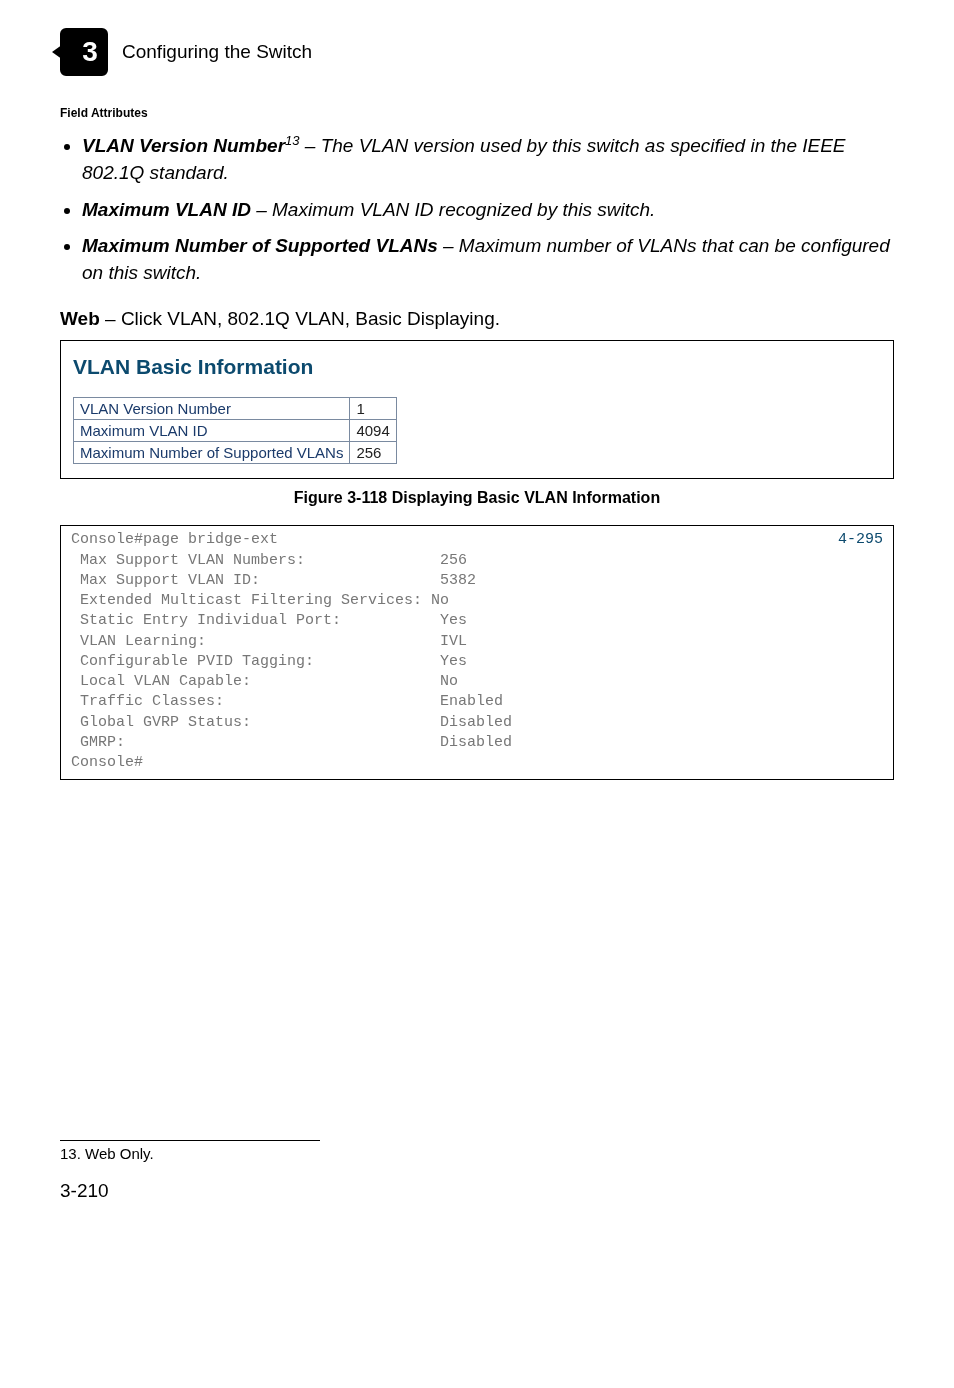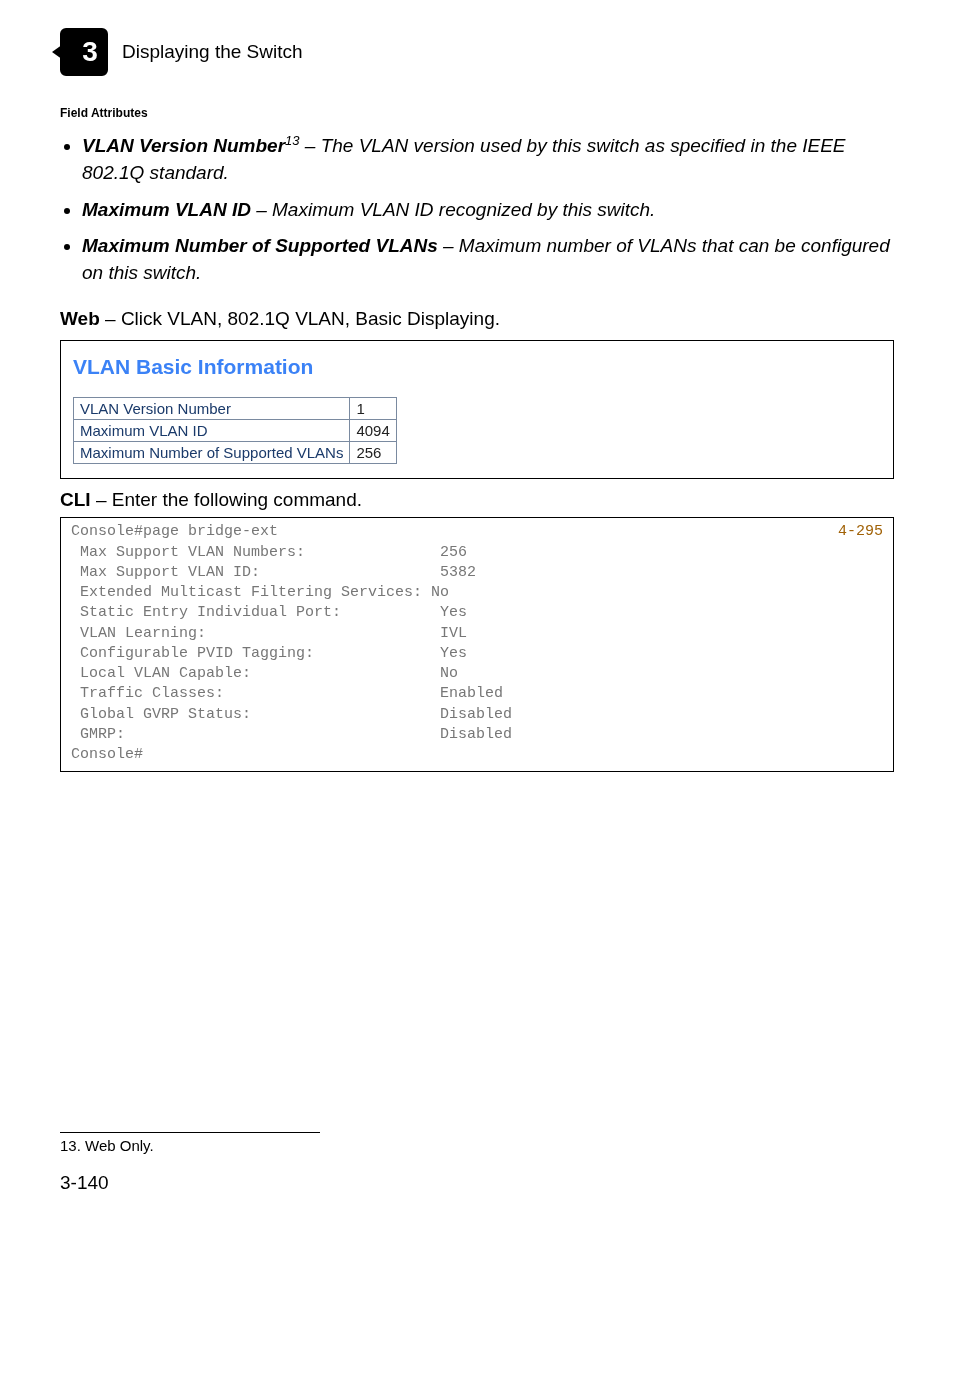--- a/index.html
+++ b/index.html
@@ -87,21 +87,21 @@
     margin: 0 0 10px 0;
   }
   .panel {
     border: 1px solid #000;
     padding: 10px 12px 14px 12px;
     margin-bottom: 10px;
   }
   .panel-title {
     font-size: 21px;
     font-weight: bold;
-    color: #3b82f6;
+    color: #0c4a6e;
     margin: 4px 0 18px 0;
   }
   table.info {
     border-collapse: collapse;
     font-size: 15px;
   }
   table.info td {
     border: 1px solid #7a8aa0;
     padding: 2px 6px;
     color: #222;
@@ -131,21 +131,21 @@
     padding: 4px 10px 6px 10px;
     font-family: "Courier New", monospace;
     font-size: 15px;
     line-height: 1.35;
     color: #777;
     white-space: pre;
     overflow: hidden;
   }
   pre.cli .ref {
     float: right;
-    color: #a16207;
+    color: #0c4a6e;
   }
   .footnote-rule {
     border: none;
     border-top: 1px solid #000;
     width: 260px;
     margin: 360px 0 4px 0;
   }
   .footnote {
     font-size: 15px;
     margin: 4px 0 18px 0;
@@ -157,21 +157,21 @@
 </head>
 <body>
 
 <div class="page">
 
   <div class="header-row">
     <div class="chapter-badge">
       <span class="arrow"></span>
       <span class="num">3</span>
     </div>
-    <div class="header-title">Displaying the Switch</div>
+    <div class="header-title">Configuring the Switch</div>
   </div>
 
 
 
   <h3 class="sub">Field Attributes</h3>
 
   <ul class="bullets">
     <li>
       <b>VLAN Version Number</b><span class="sup">13</span><span> – The VLAN version used by this switch as specified in the IEEE 802.1Q standard.</span>
     </li>
@@ -200,36 +200,34 @@
         <td class="val">4094</td>
       </tr>
       <tr>
         <td class="label">Maximum Number of Supported VLANs</td>
         <td class="val">256</td>
       </tr>
     </tbody>
       </table>
   </div>
 
-
-  <p class="cli-intro">
-    <b>CLI</b><span> – Enter the following command.</span>
-  </p>
+  <div class="fig-caption">Figure 3-118  Displaying Basic VLAN Information</div>
+
 
   <pre class="cli"><span class="ref">4-295</span><span>Console#page bridge-ext</span>
 <span> Max Support VLAN Numbers:               256</span>
 <span> Max Support VLAN ID:                    5382</span>
 <span> Extended Multicast Filtering Services: No</span>
 <span> Static Entry Individual Port:           Yes</span>
 <span> VLAN Learning:                          IVL</span>
 <span> Configurable PVID Tagging:              Yes</span>
 <span> Local VLAN Capable:                     No</span>
 <span> Traffic Classes:                        Enabled</span>
 <span> Global GVRP Status:                     Disabled</span>
 <span> GMRP:                                   Disabled</span>
 <span>Console#</span></pre>
 
   <hr class="footnote-rule">
   <p class="footnote">13. Web Only.</p>
 
-  <div class="page-num">3-140</div>
+  <div class="page-num">3-210</div>
 
 </div>
 
 </body></html>

